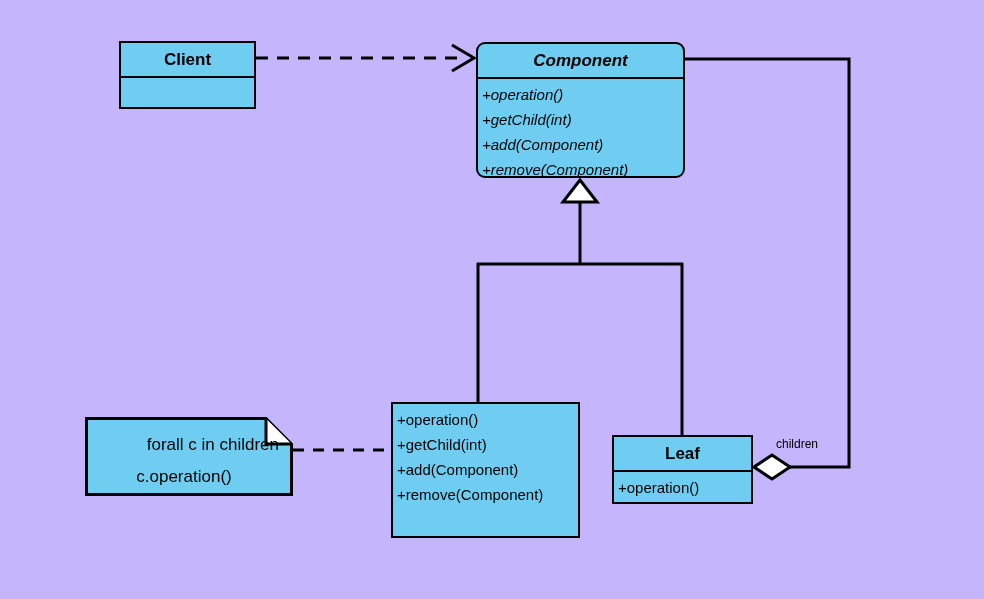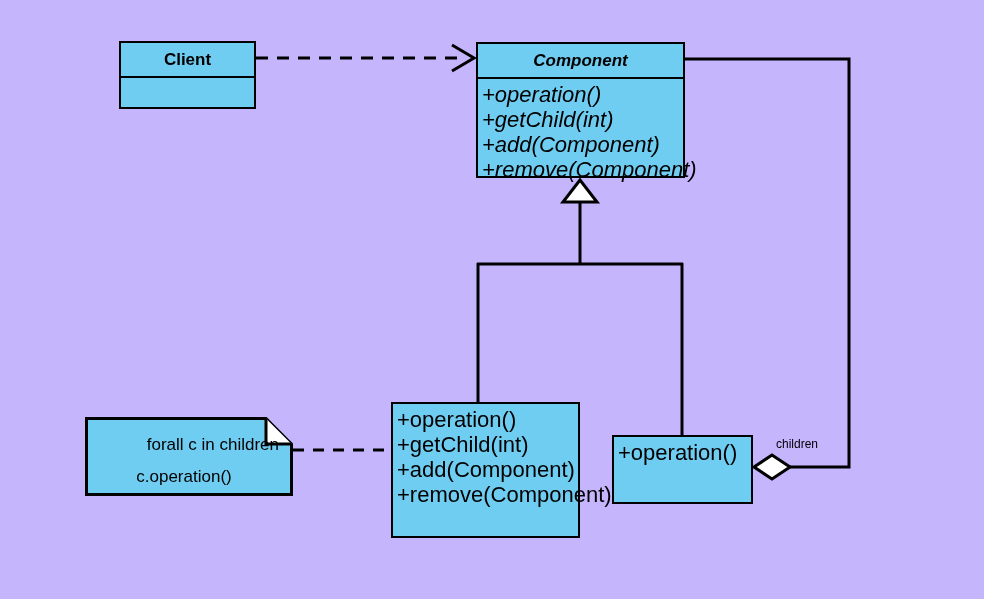--- a/index.html
+++ b/index.html
@@ -49,21 +49,21 @@
   }
   .uml-class.has-members .uml-title {
     border-bottom: 2px solid #000000;
   }
   .uml-members {
     box-sizing: border-box;
     flex: 1 1 auto;
     padding: 3px 0 3px 4px;
   }
   .uml-member {
-    font-size: 22px;
+    font-size: 15px;
     line-height: 25px;
     color: #000000;
     white-space: nowrap;
   }
   .abstract .uml-title,
   .abstract .uml-member {
     font-style: italic;
   }
 
   
@@ -139,40 +139,41 @@
     <g>
       <line x1="293" y1="450" x2="392" y2="450" stroke="#000000" stroke-width="3" stroke-dasharray="11 9"></line>
     </g>
   </svg>
 
   <div class="uml-class has-members" style="left:119px; top:41px; width:137px; height:68px;">
     <div class="uml-title">Client</div>
     <div class="uml-members"></div>
   </div>
 
-  <div class="uml-class has-members abstract" style="left:476px; top:42px; width:209px; height:136px;">
+  <div class="uml-class has-members abstract" style="left:476px; top:42px; width:209px; height:136px;border-radius:9px;">
     <div class="uml-title">Component</div>
     <div class="uml-members">
       <div class="uml-member">+operation()</div>
       <div class="uml-member">+getChild(int)</div>
       <div class="uml-member">+add(Component)</div>
       <div class="uml-member">+remove(Component)</div>
     </div>
   </div>
 
   <div class="uml-class has-members" style="left:391px; top:402px; width:189px; height:136px;">
     <div class="uml-members">
       <div class="uml-member">+operation()</div>
       <div class="uml-member">+getChild(int)</div>
       <div class="uml-member">+add(Component)</div>
       <div class="uml-member">+remove(Component)</div>
     </div>
   </div>
 
   <div class="uml-class has-members" style="left:612px; top:435px; width:141px; height:69px;">
+    <div class="uml-title">Leaf</div>
     <div class="uml-members">
       <div class="uml-member">+operation()</div>
     </div>
   </div>
 
   <div class="uml-note" style="left:85px; top:417px; width:208px; height:79px;">
     <svg class="note-svg" width="208" height="79" viewBox="0 0 208 79" xmlns="http://www.w3.org/2000/svg">
       <path d="M1.5,1.5 L181,1.5 L206.5,27 L206.5,77.5 L1.5,77.5 Z" fill="#6FCDF2" stroke="#000000" stroke-width="3" stroke-linejoin="miter"></path>
       <path d="M181,1.5 L181,27 L206.5,27" fill="#ffffff" stroke="#000000" stroke-width="3" stroke-linejoin="miter"></path>
     </svg>

